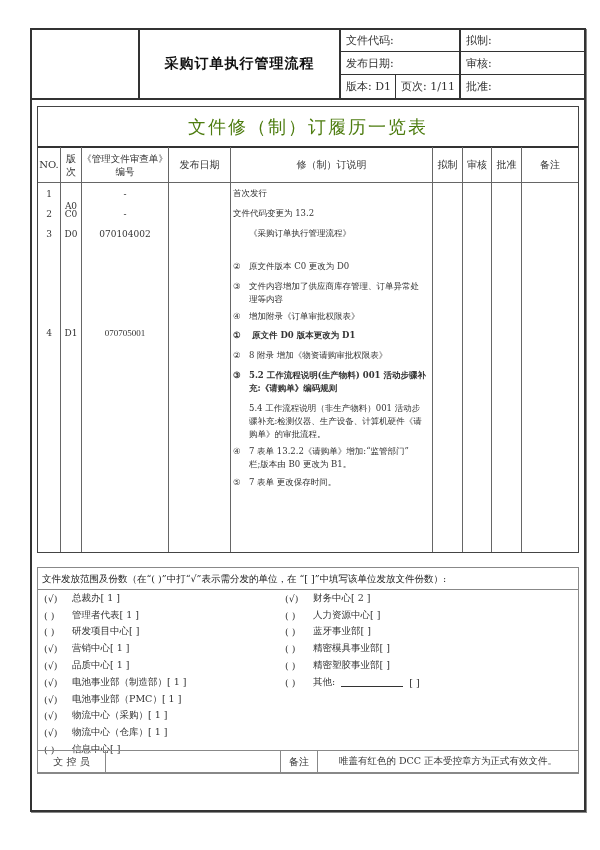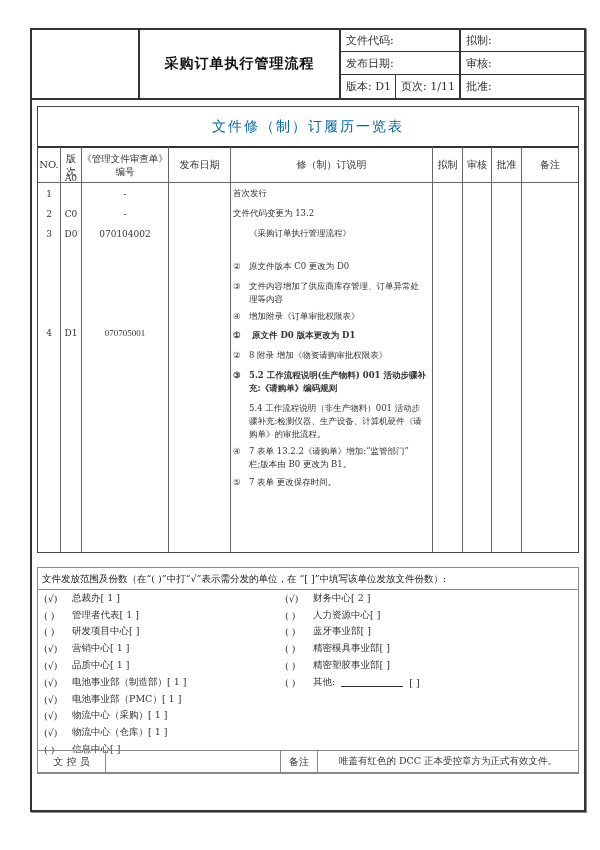--- a/index.html
+++ b/index.html
@@ -10,21 +10,21 @@
   
   .outer { left: 30px; top: 28px; width: 556px; height: 784px; border: 2px solid #333; box-shadow: 1px 1px 0 #888; }
 
   
   .hdr-line { background: #333; }
   .hdr-cell { font-size: 11px; display: flex; align-items: center; padding-left: 5px; color: #333; white-space: nowrap; }
   .doc-title { font-family: "DejaVu Sans", "Liberation Sans", sans-serif; font-weight: bold; font-size: 14px; display: flex; align-items: center; justify-content: center; letter-spacing: 1px; color: #111; }
 
   
   .rev-frame { left: 37px; top: 106px; width: 542px; height: 447px; border: 1.5px solid #444; }
-  .rev-title { font-size: 14px; display:flex; align-items:center; justify-content:center; letter-spacing: 2px; color:#0369a1; }
+  .rev-title { font-size: 18px; display:flex; align-items:center; justify-content:center; letter-spacing: 2px; color:#4d7c0f; }
   .vline { background: #666; width: 1px; }
   .hline { background: #444; height: 1px; }
   .th { font-size: 10px; display:flex; align-items:center; justify-content:center; text-align:center; line-height: 13px; color:#333; }
   .td { font-size: 9px; color:#333; display:flex; align-items:center; justify-content:center; white-space: nowrap; }
   .desc { font-size: 8.5px; color:#333; line-height: 13px; }
   .desc .num { display:inline-block; width: 16px; }
   .desc .cont { padding-left: 16px; }
 
   
   .dist-frame { left: 37px; top: 567px; width: 542px; height: 207px; border: 1px solid #888; }
@@ -94,21 +94,21 @@
   <div class="abs th" style="left:169px; top:147px; width:61px; height:35px;">发布日期</div>
   <div class="abs th" style="left:231px; top:147px; width:201px; height:35px;">修（制）订说明</div>
   <div class="abs th" style="left:433px; top:147px; width:29px; height:35px;">拟制</div>
   <div class="abs th" style="left:463px; top:147px; width:28px; height:35px;">审核</div>
   <div class="abs th" style="left:492px; top:147px; width:29px; height:35px;">批准</div>
   <div class="abs th" style="left:522px; top:147px; width:56px; height:35px;">备注</div>
 </div>
 
 <div>
   <div class="abs td" style="left:38px; top:188px; width:22px; height:12px;">1</div>
-  <div class="abs td" style="left:61px; top:172px; width:20px; height:12px;">A0</div>
+  <div class="abs td" style="left:61px; top:200px; width:20px; height:12px;">A0</div>
   <div class="abs td" style="left:82px; top:188px; width:86px; height:12px;">-</div>
   <div class="abs desc" style="left:233px; top:187px; width:198px;">首次发行</div>
 </div>
 <div>
   <div class="abs td" style="left:38px; top:208px; width:22px; height:12px;">2</div>
   <div class="abs td" style="left:61px; top:208px; width:20px; height:12px;">C0</div>
   <div class="abs td" style="left:82px; top:208px; width:86px; height:12px;">-</div>
   <div class="abs desc" style="left:233px; top:207px; width:198px;">文件代码变更为 13.2</div>
 </div>
 <div>

